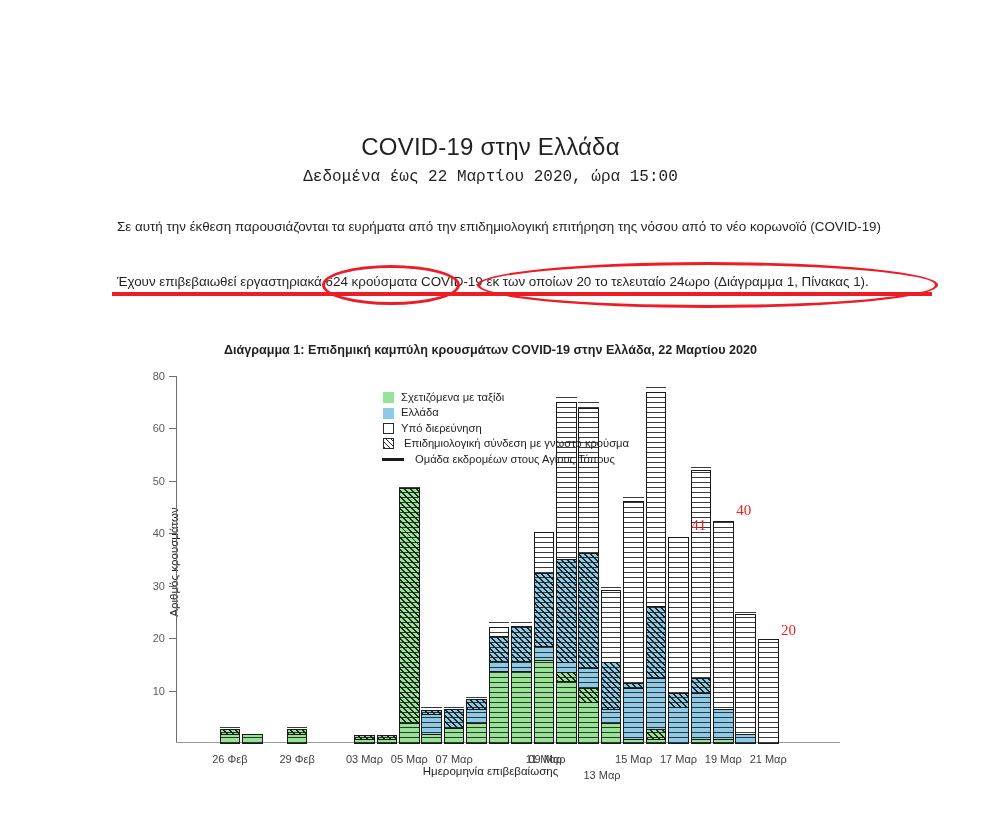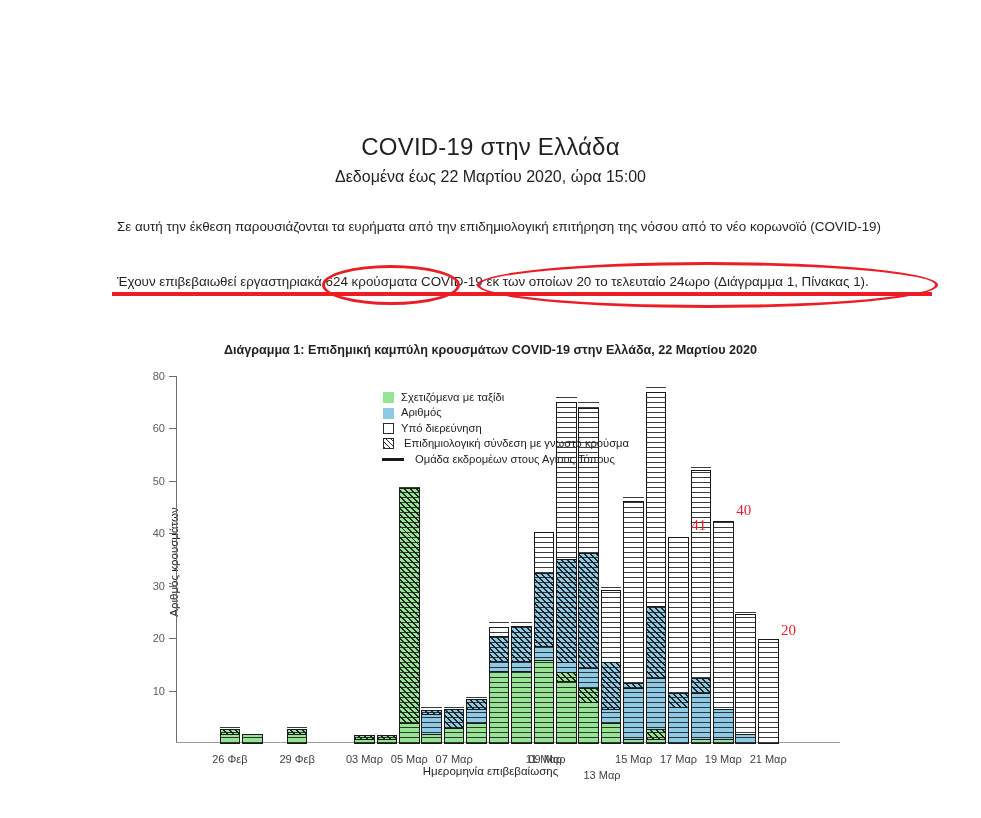--- a/index.html
+++ b/index.html
@@ -94,20 +94,21 @@
     color: #231f20;
     letter-spacing: .2px;
   }
   .doc-subtitle {
     position: absolute;
     left: 0; right: 0;
     top: 168px;
     text-align: center;
     font-size: 16px;
     color: #231f20;
+    font-family: Liberation Mono, monospace;
   }
 
   
   .para {
     position: absolute;
     font-size: 13.4px;
     line-height: 21px;
     color: #231f20;
     white-space: nowrap;
   }
@@ -501,21 +502,21 @@
           <div class="bar-annot" style="color: rgb(238, 28, 37); left: 605.012px; top: 246.143px;">20</div>
         </div>
 
       <div class="legend" id="legend">
           <div class="legend-row">
             <span class="swatch travel"></span>
             <span class="label">Σχετιζόμενα με ταξίδι</span>
           </div>
           <div class="legend-row">
             <span class="swatch local"></span>
-            <span class="label">Αριθμός</span>
+            <span class="label">Ελλάδα</span>
           </div>
           <div class="legend-row">
             <span class="swatch unknown"></span>
             <span class="label">Υπό διερεύνηση</span>
           </div>
           <div class="legend-row link">
             <span class="swatch link"></span>
             <span class="label">Επιδημιολογική σύνδεση με γνωστό κρούσμα</span>
           </div>
           <div class="legend-row group">

